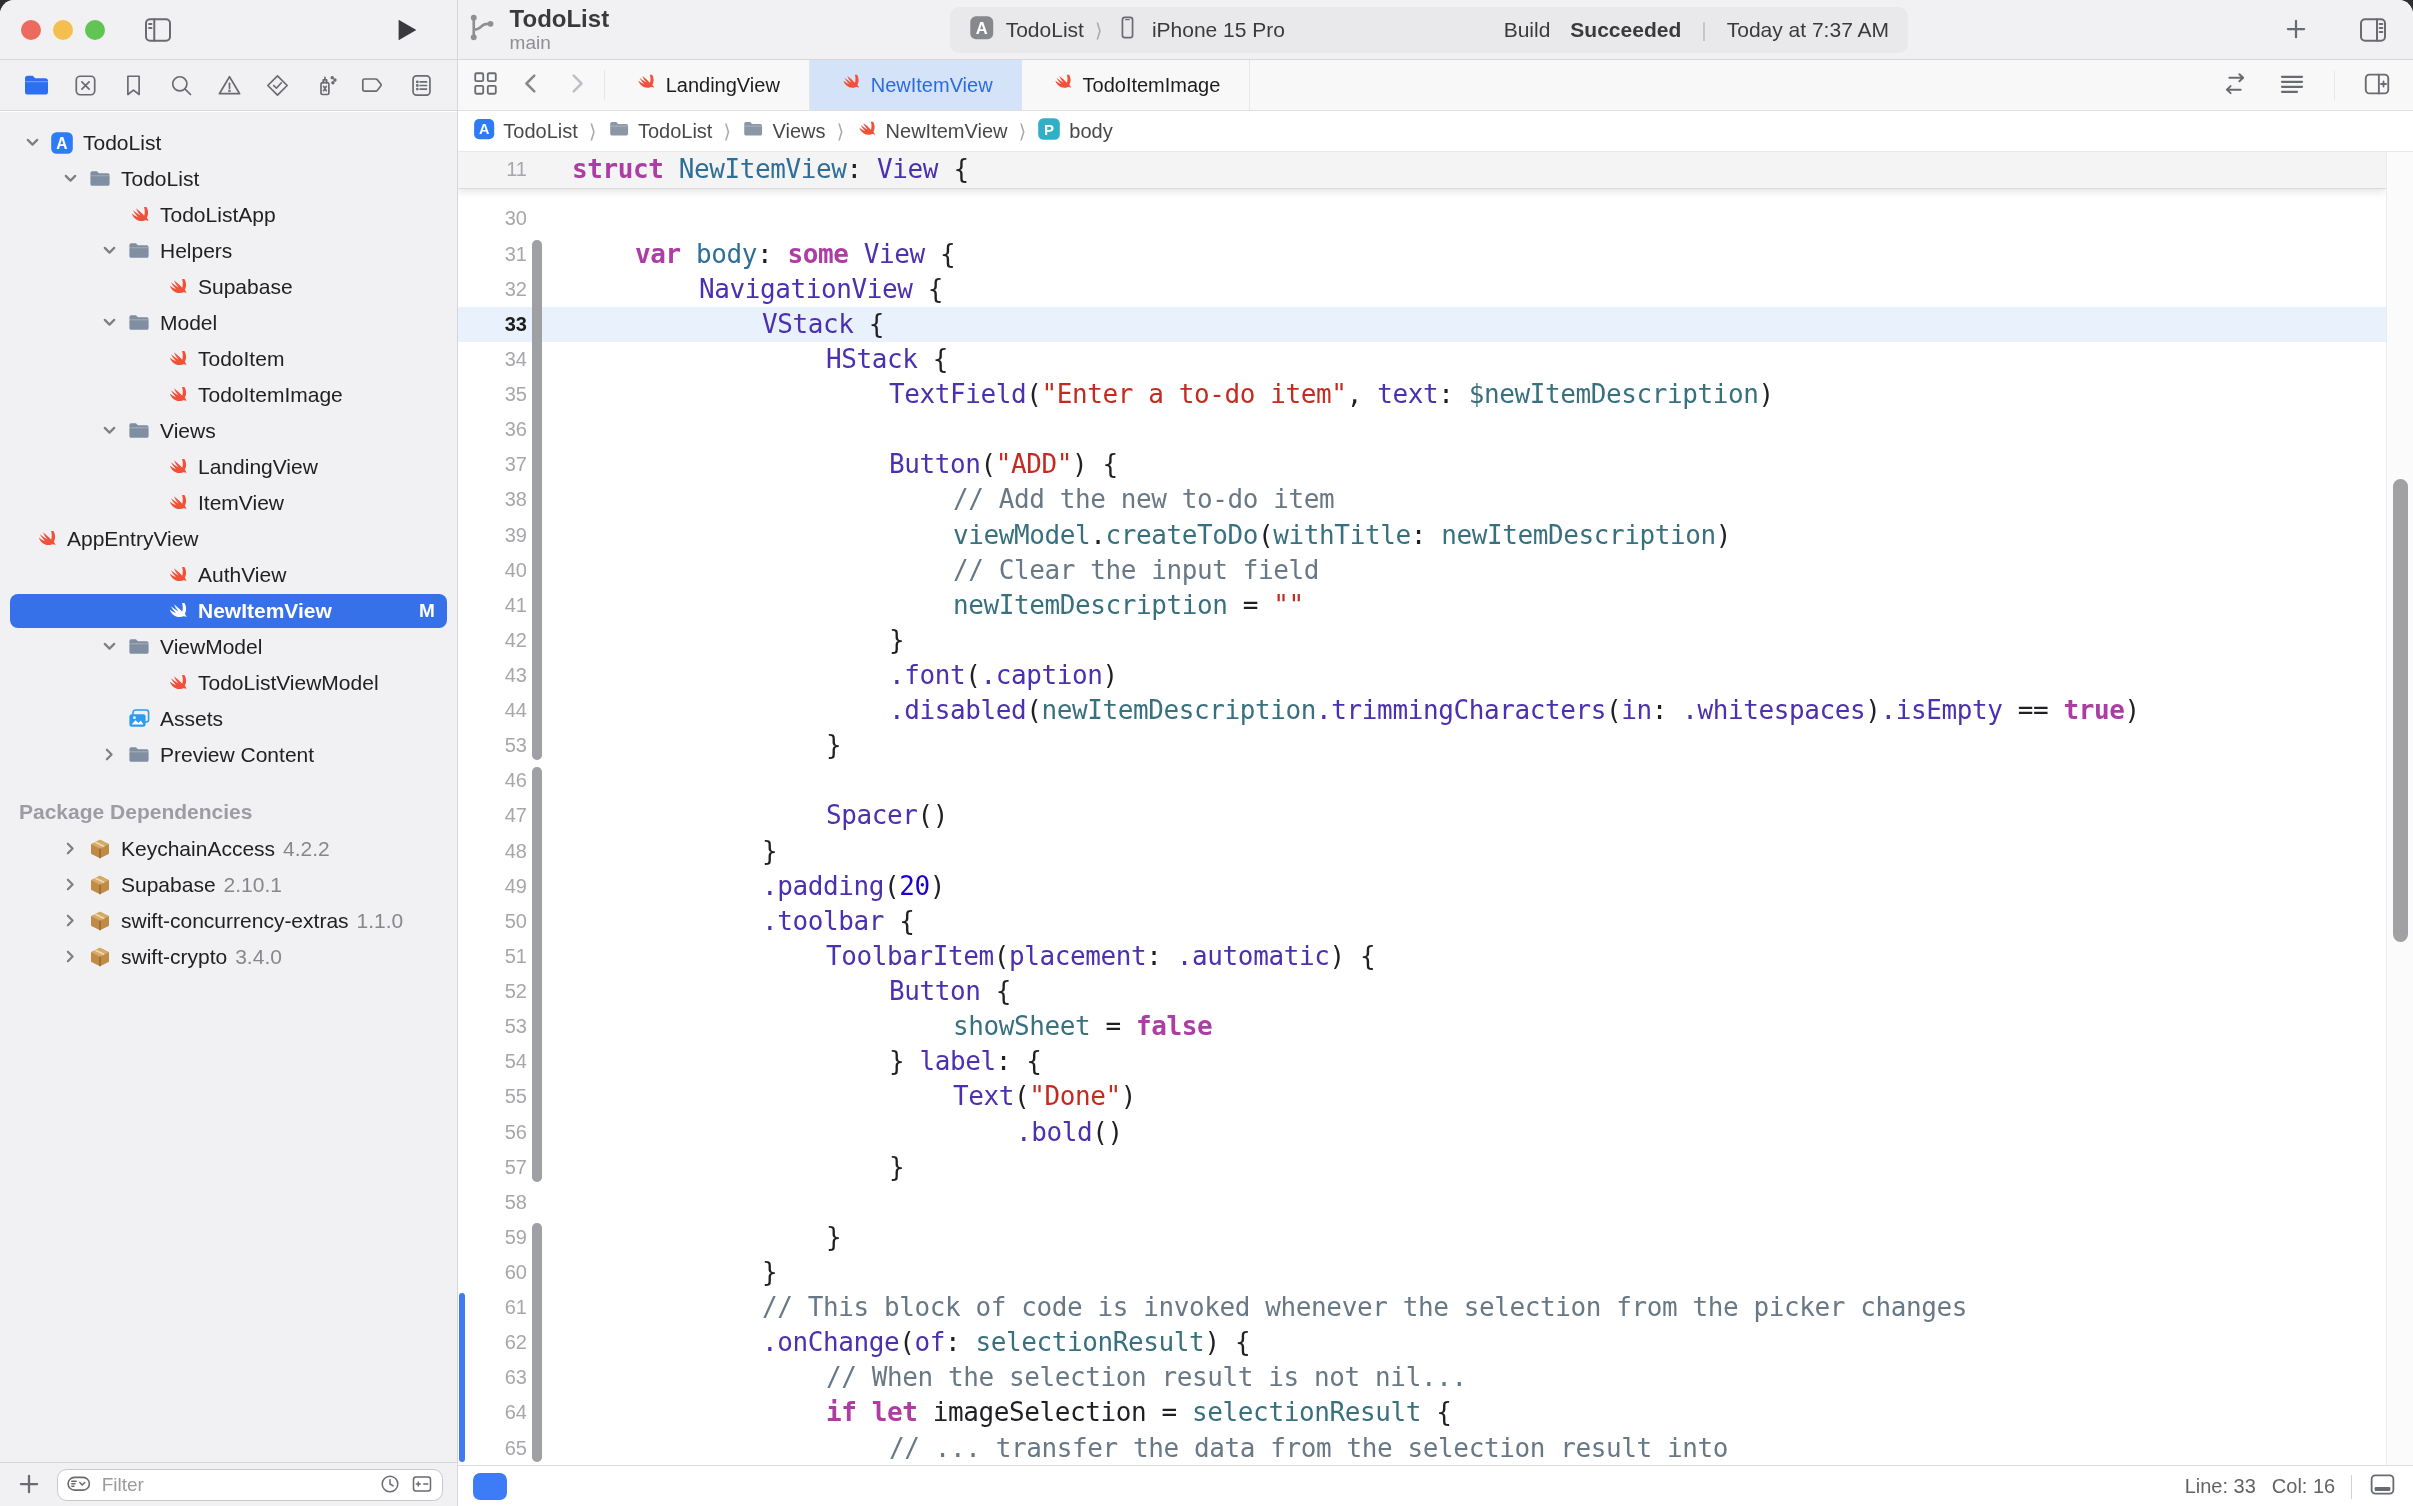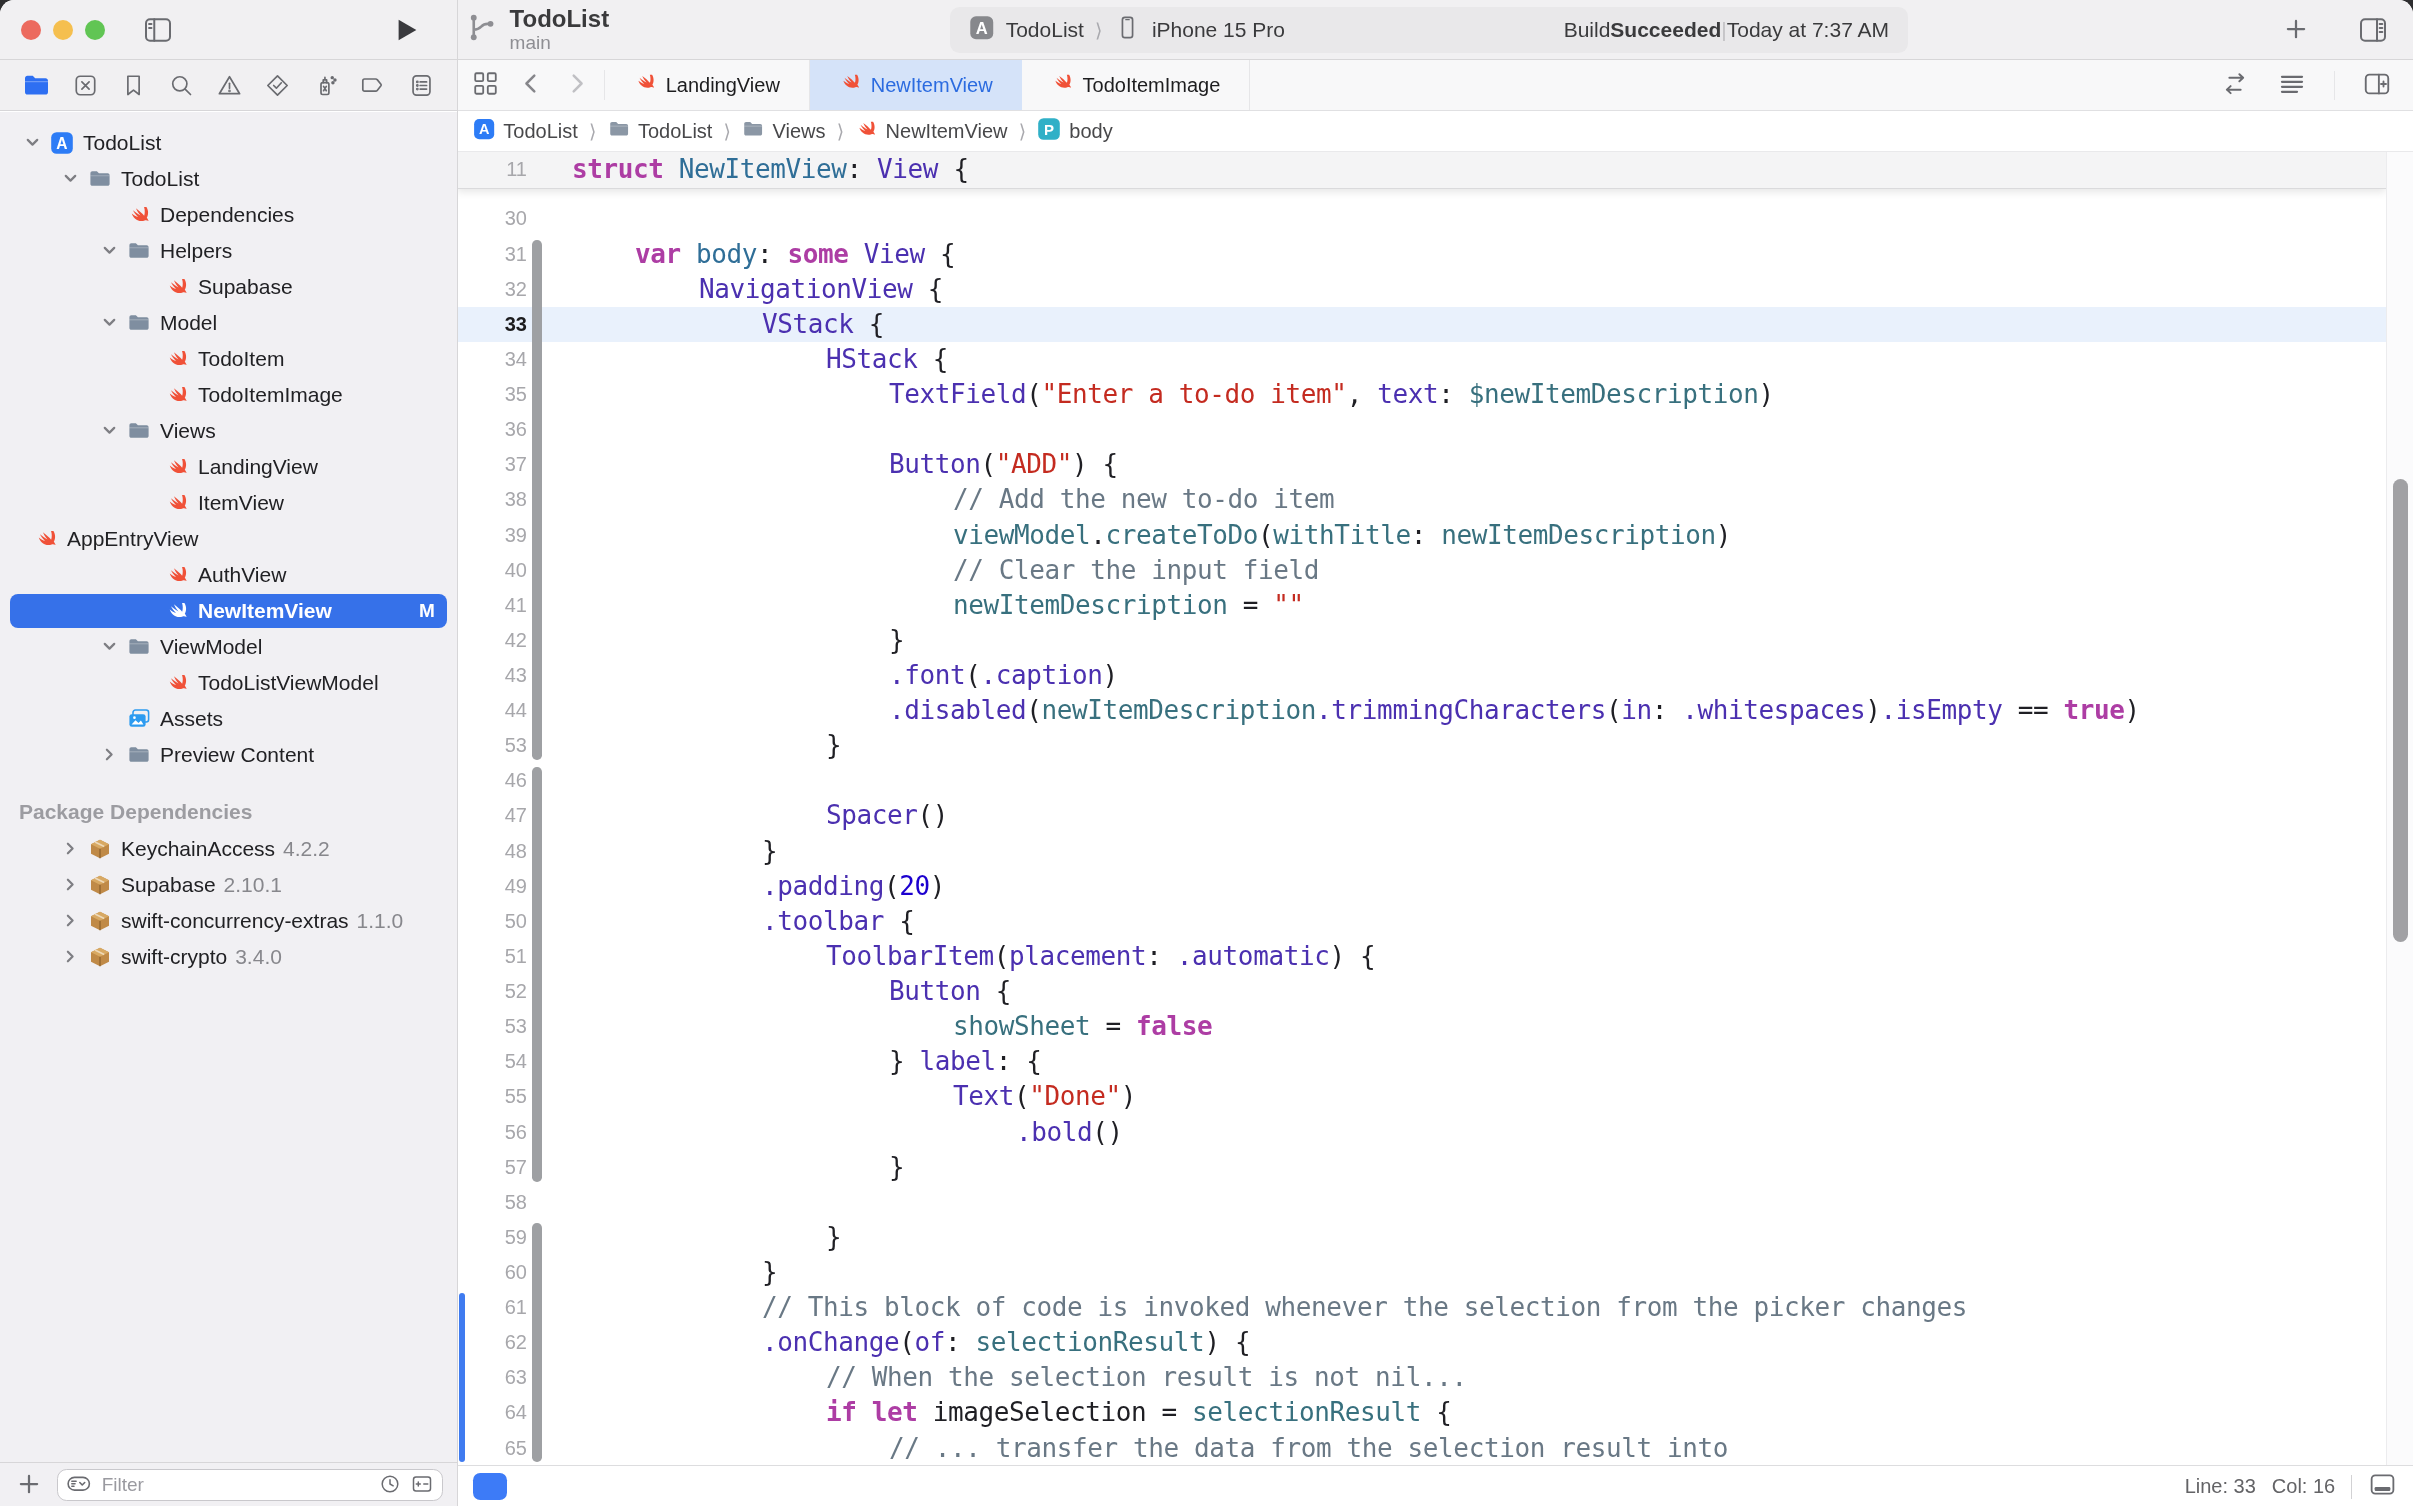--- a/index.html
+++ b/index.html
@@ -13,21 +13,21 @@
   .tlights{position:absolute;left:21px;top:20px;display:flex;gap:12px;}
   .tlight{width:20px;height:20px;border-radius:50%;display:inline-block;}
   .tl-red{background:#EC6A5E;}.tl-yellow{background:#F5BF4F;}.tl-green{background:#61C554;}
   .tbicon{position:absolute;top:14.4px;cursor:default;}
   .tb-project{position:absolute;left:465px;top:4.8px;display:flex;align-items:center;gap:9.6px;}
   .tb-title{font-size:24px;font-weight:bold;color:#3A3A3C;line-height:27px;}
   .tb-sub{font-size:19px;color:#8E8E93;line-height:22.3px;}
   .scheme{position:absolute;left:950px;top:7.2px;width:958px;height:46px;background:#E9E8EA;
           border-radius:9.6px;display:flex;align-items:center;padding:0 19px;font-size:21px;color:#3A3A3C;}
   .scheme .grp{display:flex;align-items:center;gap:11.2px;}
-  .scheme .status{margin-left:auto;display:flex;align-items:center;gap:0;color:#3A3A3C;}
+  .scheme .status{margin-left:auto;display:flex;align-items:center;gap:20px;color:#3A3A3C;}
   .scheme .bar{color:#C2C1C4;font-weight:300;}
   .chev-sep{color:#A9A9AE;font-size:19px;}
 
   
   .navicons{position:absolute;left:0;top:60px;width:457px;height:51px;background:#F1F0F2;
             border-bottom:0.8px solid #D7D6D8;display:flex;align-items:center;justify-content:space-between;
             padding:0 22.3px;}
   .navicons span{display:flex;}
   .tabbar{position:absolute;left:457px;top:60px;right:0;height:51px;background:#F8F8F9;
           border-bottom:0.8px solid #E0E0E2;display:flex;align-items:stretch;}
@@ -353,21 +353,21 @@
           </div>
         </div>
         <div class="trow">
           <div class="z" style="padding-left: 93px;">
             <span class="chevslot"></span>
             <span class="ticon">
               <svg width="24" height="24" viewBox="0 0 20 20">
                 <path fill="#F05138" d="M16.2 3.4c2 3.2 1.6 7 .3 8.9.9 1.1 1.4 2.3 1.5 2.8-1.1-.8-2.3-1-3.3-.6-2.4 1.1-5.6.6-7.9-1.4-1.5-1.3-2.5-3.2-2.8-4.4 1.7 1.4 3.6 2.5 5.2 2.9C7 9.8 5.5 7.3 5 6.1c2.1 1.8 4.5 3.4 6.3 4.3-2-2.2-3.4-4.8-3.9-6 2.8 2 5.6 4.6 6.9 6.2.7-2 .7-4.7-.1-7.2z"></path>
               </svg>
             </span>
-            <span class="tlabel">Dependencies</span>
+            <span class="tlabel">TodoListApp</span>
           </div>
         </div>
         <div class="trow">
           <div class="z" style="padding-left: 93px;">
             <span class="chevslot">
               <svg width="21" height="21" viewBox="0 0 20 20" fill="none" stroke="#7E7E83" stroke-width="2.1" stroke-linecap="round" stroke-linejoin="round">
                 <path d="M5.5 7.5l4.5 4.5 4.5-4.5"></path>
               </svg>
             </span>
             <span class="ticon">

